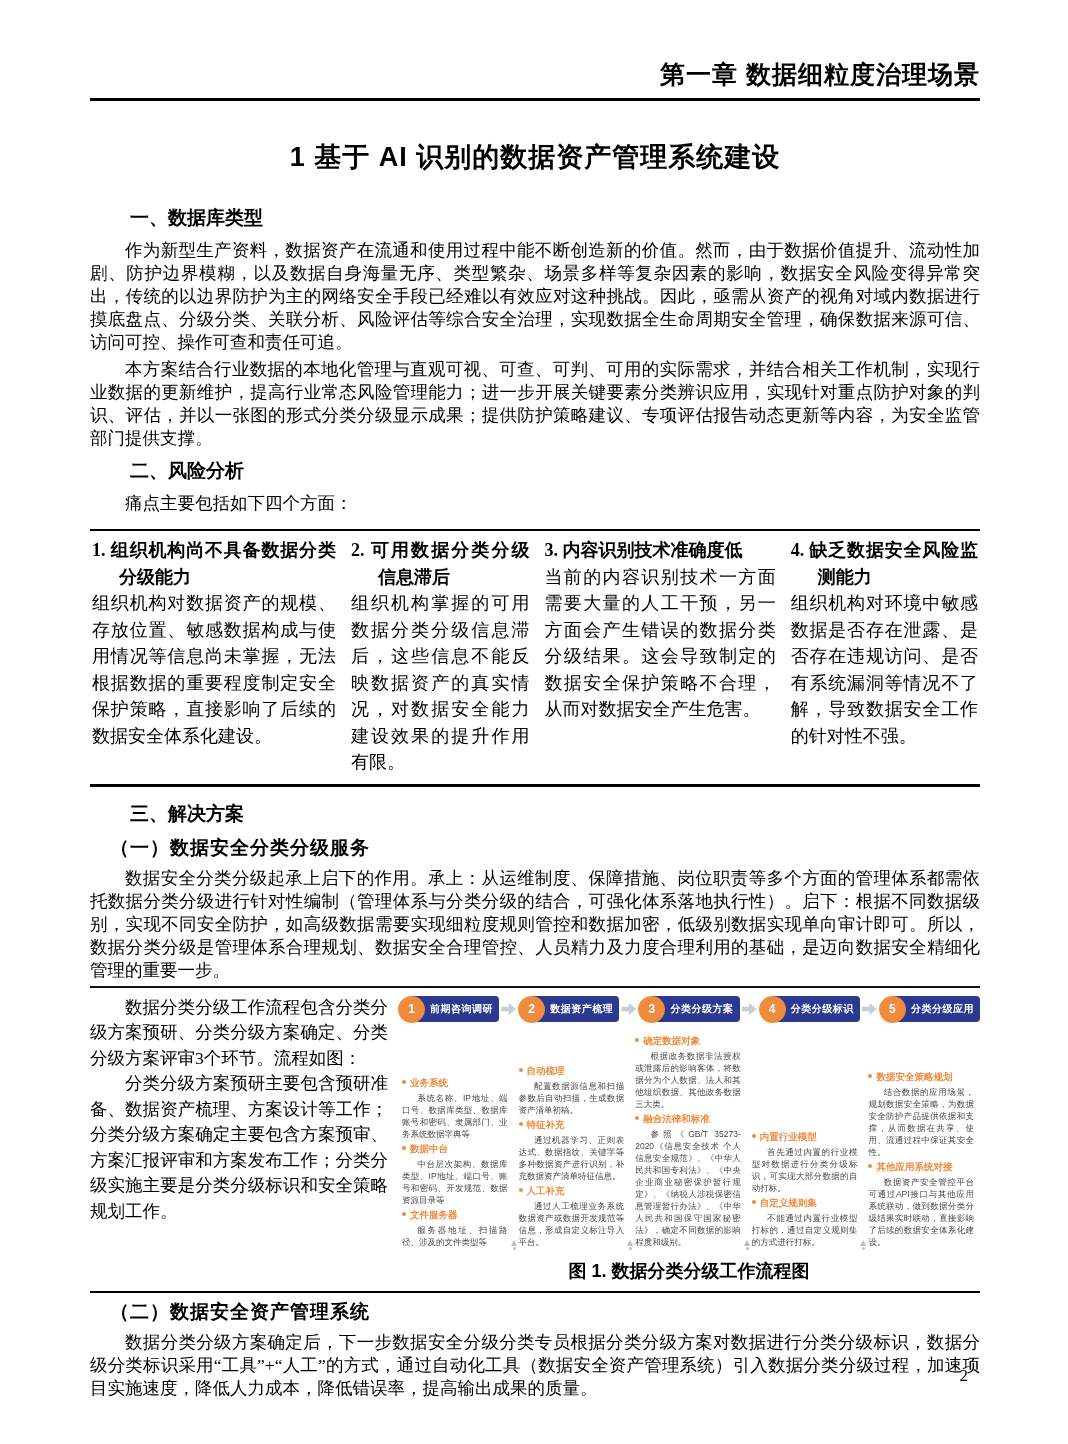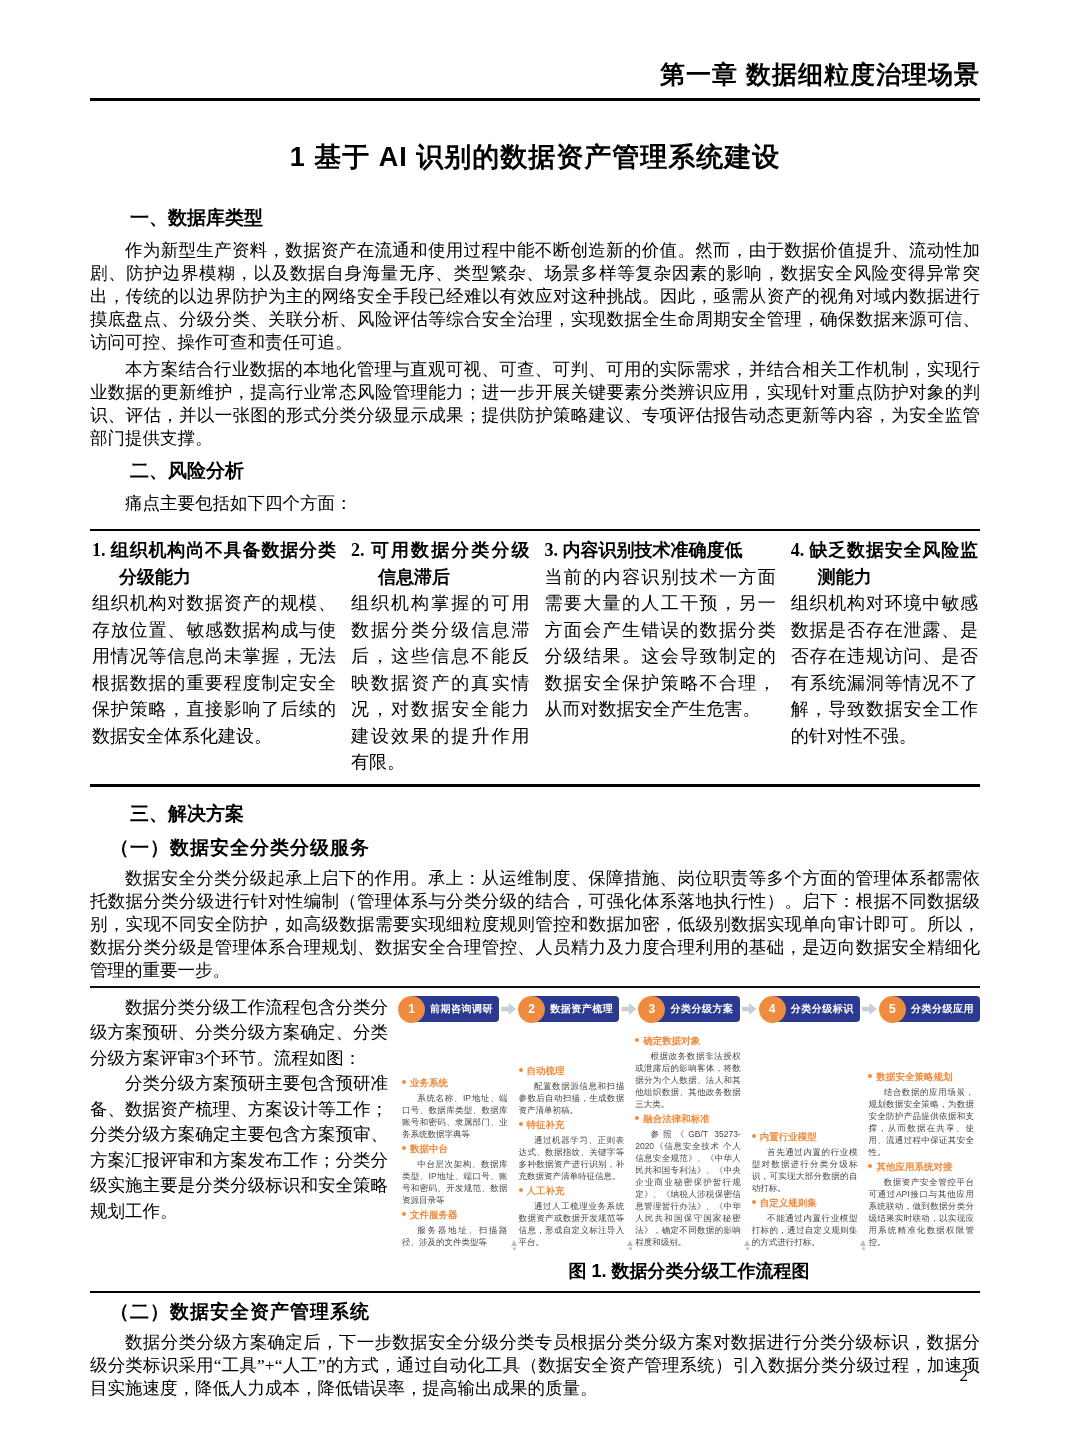--- a/index.html
+++ b/index.html
@@ -295,21 +295,21 @@
         </div>
       </div>
       <div class="fsep"></div>
       <div class="fcol">
         <div class="fitem">
           <div class="fitem-title"><span class="dot"></span><span>数据安全策略规划</span></div>
           <div class="fitem-body">结合数据的应用场景，规划数据安全策略，为数据安全防护产品提供依据和支撑，从而数据在共享、使用、流通过程中保证其安全性。</div>
         </div>
         <div class="fitem">
           <div class="fitem-title"><span class="dot"></span><span>其他应用系统对接</span></div>
-          <div class="fitem-body">数据资产安全管控平台可通过API接口与其他应用系统联动，做到数据分类分级结果实时联动，以实现应用系统精准化数据权限管控。</div>
+          <div class="fitem-body">数据资产安全管控平台可通过API接口与其他应用系统联动，做到数据分类分级结果实时联动，直接影响了后续的数据安全体系化建设。</div>
         </div>
       </div>
     </div>
 
     <div class="fig-caption">图 1. 数据分类分级工作流程图</div>
   </div>
 </div>
 
 <div class="sub-head">（二）数据安全资产管理系统</div>
 <p class="para">数据分类分级方案确定后，下一步数据安全分级分类专员根据分类分级方案对数据进行分类分级标识，数据分级分类标识采用“工具”+“人工”的方式，通过自动化工具（数据安全资产管理系统）引入数据分类分级过程，加速项目实施速度，降低人力成本，降低错误率，提高输出成果的质量。</p>

